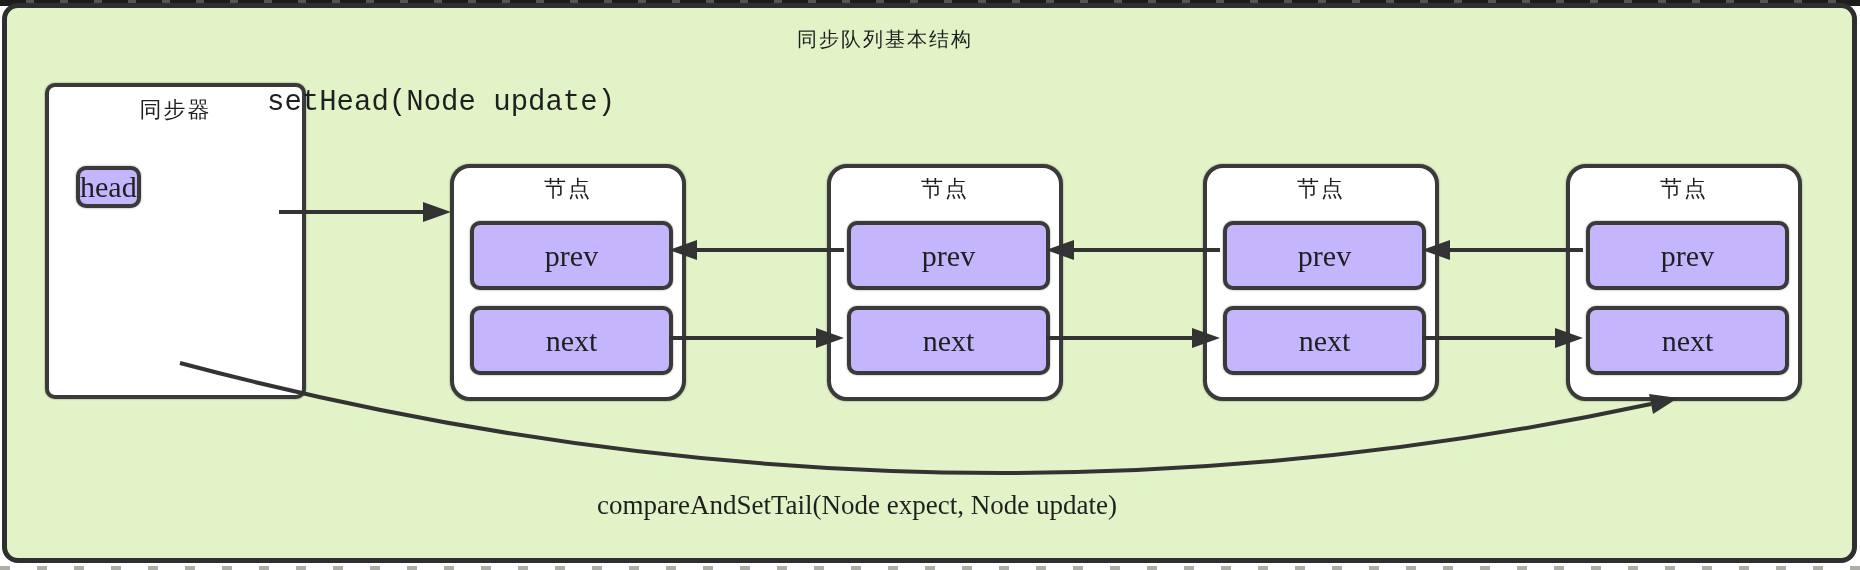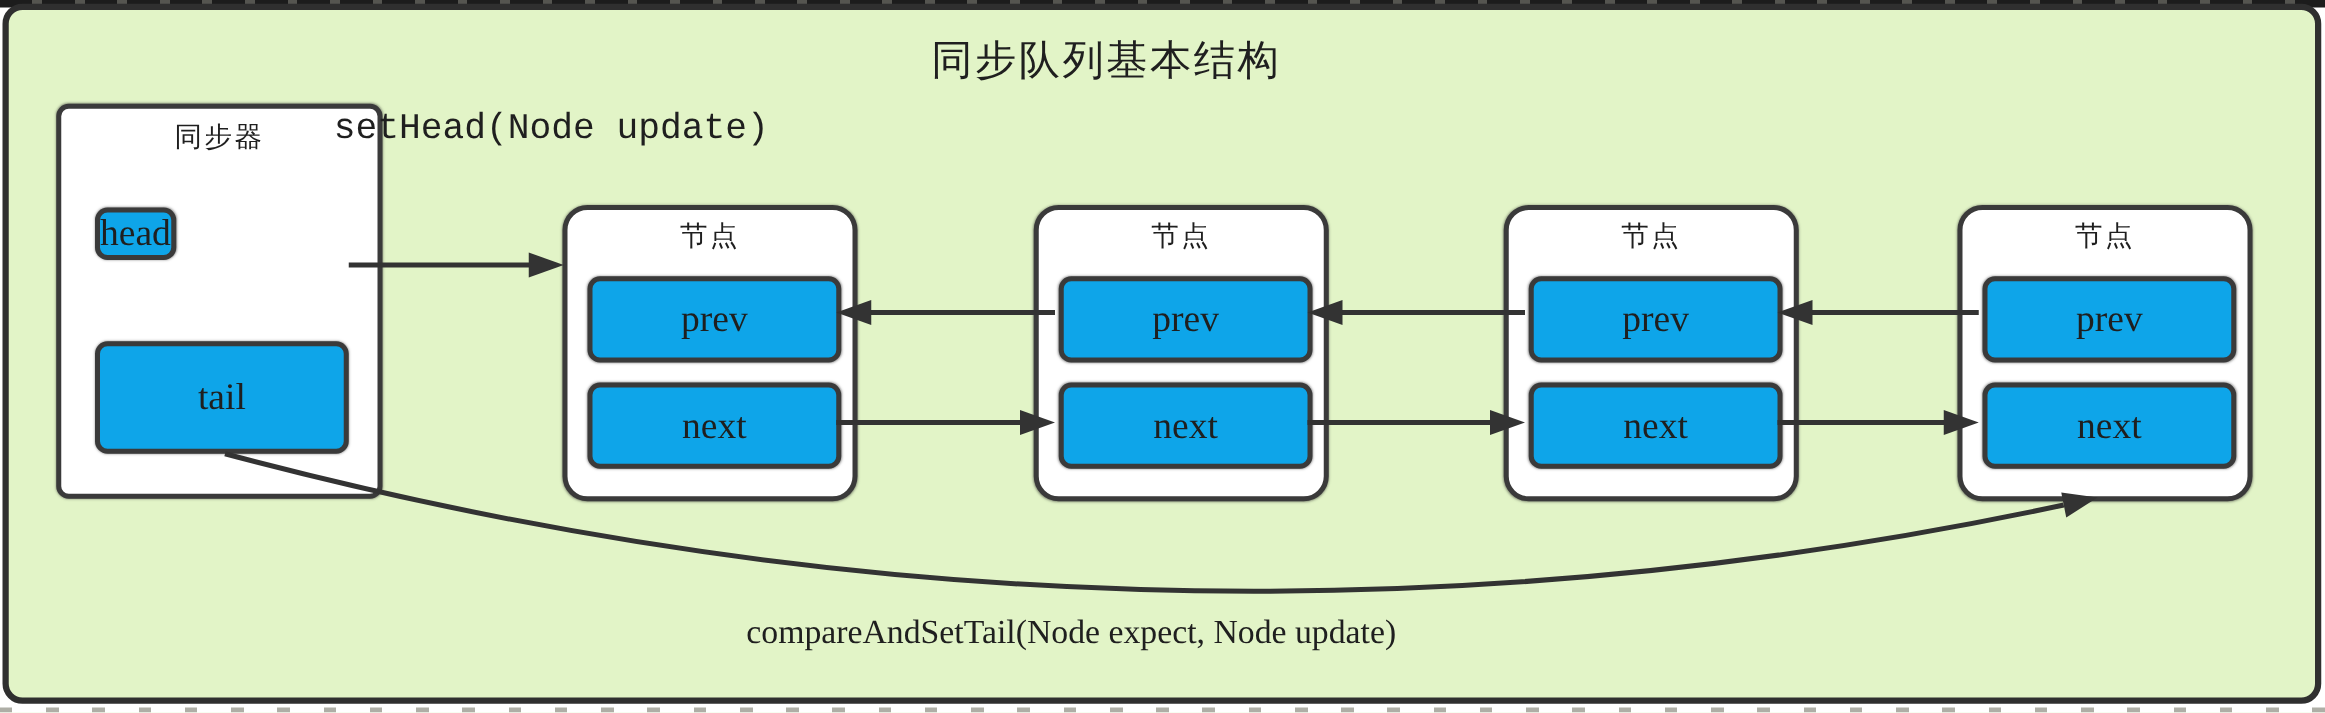--- a/index.html
+++ b/index.html
@@ -26,42 +26,42 @@
     width: 1855px; height: 560px;
     box-sizing: border-box;
     background: #e2f4c7;
     border: 5px solid #2f2f2f;
     border-radius: 16px;
   }
 
   .diagram-title {
     position: absolute; top: 26px; left: 885px;
     transform: translateX(-50%);
-    font-size: 33px; color: #1f1f1f; white-space: nowrap;
+    font-size: 20px; color: #1f1f1f; white-space: nowrap;
     letter-spacing: 2px;
   }
 
   .box {
     position: absolute; box-sizing: border-box;
     background: #ffffff;
     border: 4px solid #3a3a3a;
     border-radius: 10px;
     box-shadow: 0 0 2px rgba(40,40,40,0.55);
   }
   .box-title {
     text-align: center; font-size: 22px; color: #1f1f1f;
     margin-top: 6px; letter-spacing: 2px;
   }
 
   .sync-box { left: 45px; top: 83px; width: 261px; height: 316px; }
   .sync-box .box-title { margin-top: 8px; }
 
   .field {
     position: absolute; box-sizing: border-box;
-    background: #0ea5e9;
+    background: #c4b5fd;
     border: 4px solid #3a3a3a;
     border-radius: 10px;
     box-shadow: 0 0 2px rgba(40,40,40,0.55);
     display: flex; align-items: center; justify-content: center;
     font-size: 30px; color: #1f1f1f;
   }
   .field.head { top: 79px; }
   .field.tail { top: 186px; }
 
   .node { top: 164px; width: 236px; height: 237px; border-radius: 20px; }
@@ -99,23 +99,20 @@
 
   <div class="container"></div>
 
   <div class="diagram-title">同步队列基本结构</div>
 
   <div class="box sync-box">
     <div class="box-title">同步器</div>
   </div>
   <div class="field head" style="left:76px; top:166px;">
     <span>head</span>
-  </div>
-  <div class="field tail" style="left:76px; top:273px; width:203px; height:90px;">
-    <span>tail</span>
   </div>
 
   <div class="box node n1">
     <div class="box-title">节点</div>
     <div class="field prev">
       <span>prev</span>
     </div>
     <div class="field next">
       <span>next</span>
     </div>

